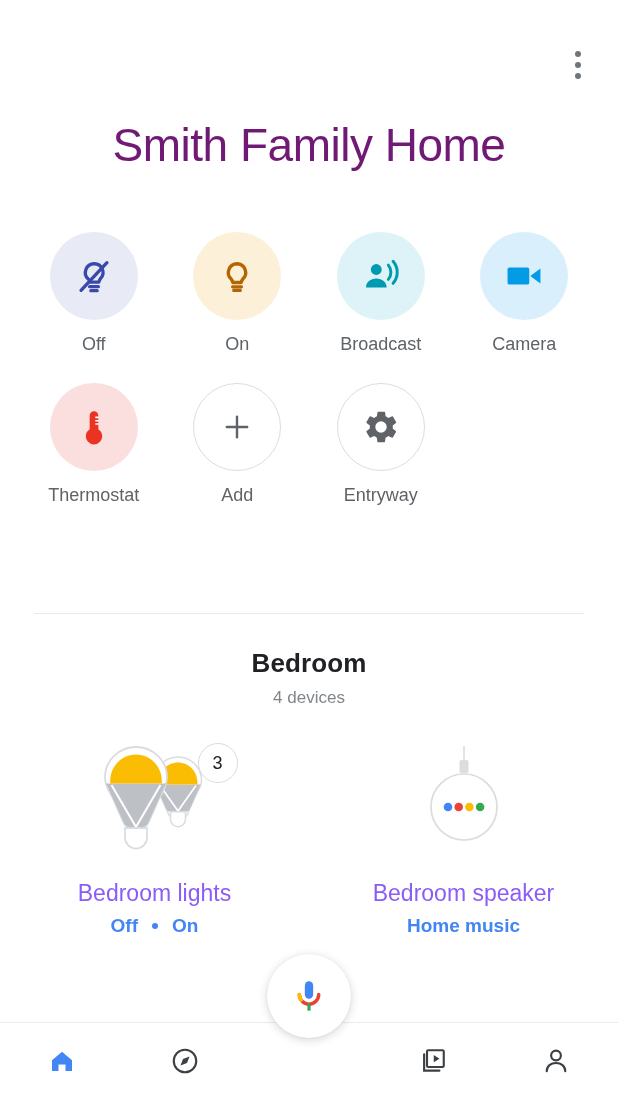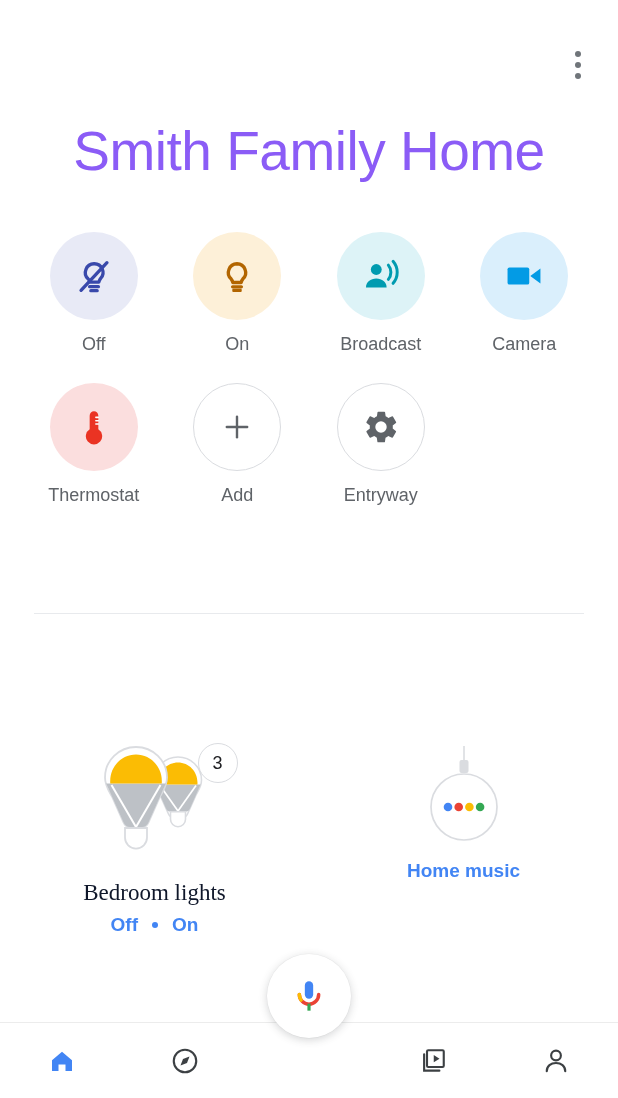--- a/index.html
+++ b/index.html
@@ -43,24 +43,24 @@
     border-radius: 50%;
     background: #70757a;
   }
 
   
   .home-title {
     position: absolute;
     top: 118px;
     left: 0; right: 0;
     text-align: center;
-    font-size: 55px;
+    font-size: 46px;
     font-weight: 400;
     letter-spacing: -0.5px;
-    color: #8b5cf6;
+    color: #701a75;
     line-height: 1.2;
   }
 
   
   .actions {
     position: absolute;
     top: 232px;
     left: 22px;
     right: 22px;
     display: grid;
@@ -155,23 +155,22 @@
     background: #fff;
     display: flex;
     align-items: center;
     justify-content: center;
     font-size: 18px;
     color: #202124;
   }
   .device-name {
     margin-top: 28px;
     font-size: 23px;
-    color: #0f172a;
+    color: #8b5cf6;
     white-space: nowrap;
-    font-family: Liberation Serif, serif;
   }
   .device-actions {
     margin-top: 8px;
     font-size: 19px;
     color: #4285f4;
     font-weight: 700;
     display: flex;
     align-items: center;
     gap: 14px;
   }
@@ -333,20 +332,24 @@
         <svg width="38" height="38" viewBox="0 0 24 24">
           <path fill="#5f6368" d="M19.4 13a7.6 7.6 0 0 0 .06-1 7.6 7.6 0 0 0-.07-1l2.03-1.58a.48.48 0 0 0 .12-.61l-1.92-3.32a.48.48 0 0 0-.58-.21l-2.39.96a7.1 7.1 0 0 0-1.72-1l-.36-2.54a.47.47 0 0 0-.47-.4h-3.84a.47.47 0 0 0-.47.4l-.36 2.54a7.4 7.4 0 0 0-1.72 1l-2.39-.96a.47.47 0 0 0-.58.21L2.82 8.81a.47.47 0 0 0 .12.61L4.96 11a7.7 7.7 0 0 0 0 2l-2.02 1.58a.48.48 0 0 0-.12.61l1.92 3.32c.12.21.36.29.58.21l2.39-.96c.5.39 1.05.71 1.65 1l.36 2.54c.04.23.23.4.47.4h3.84c.24 0 .44-.17.47-.4l.36-2.54a7.4 7.4 0 0 0 1.72-1l2.39.96c.22.08.46 0 .58-.21l1.92-3.32a.48.48 0 0 0-.12-.61zM12 15.6A3.6 3.6 0 1 1 15.6 12 3.6 3.6 0 0 1 12 15.6z"></path>
         </svg>
       </div>
       <div class="action-label">Entryway</div>
     </div>
   </div>
 
   <div class="divider"></div>
 
+  <div class="room-head">
+    <div class="room-name">Bedroom</div>
+    <div class="room-sub">4 devices</div>
+  </div>
 
   <div class="devices">
 
     <div class="device">
       <div class="device-art">
         <svg width="130" height="106" viewBox="0 0 130 106">
 
           <g>
             <path d="M88 13c13 0 23.5 10.3 23.5 23 0 6.2-2.8 9.9-5.5 15l-8.5 19c-1 2.3-2.6 3.6-5 3.6h-9c-2.4 0-4-1.3-5-3.6l-8.5-19c-2.7-5.1-5.5-8.8-5.5-15C64.5 23.3 75 13 88 13z" fill="#ffffff" stroke="#dadce0" stroke-width="1.6"></path>
             <path d="M65.4 40.6h45.2l-10.5 23.6c-1 2.3-2.6 3.6-5 3.6h-14.2c-2.4 0-4-1.3-5-3.6z" fill="#bdc1c6"></path>
@@ -384,20 +387,21 @@
         <svg width="104" height="106" viewBox="0 0 104 106">
           <path d="M52 2v18" stroke="#dadce0" stroke-width="1.6" fill="none"></path>
           <rect x="47.5" y="16" width="9" height="13" rx="2" fill="#dadce0"></rect>
           <circle cx="52" cy="63" r="33" fill="#ffffff" stroke="#dadce0" stroke-width="1.7"></circle>
           <circle cx="36" cy="63" r="4.3" fill="#4285f4"></circle>
           <circle cx="46.7" cy="63" r="4.3" fill="#ea4335"></circle>
           <circle cx="57.4" cy="63" r="4.3" fill="#fbbc04"></circle>
           <circle cx="68.1" cy="63" r="4.3" fill="#34a853"></circle>
         </svg>
       </div>
+      <div class="device-name">Bedroom speaker</div>
       <div class="device-actions">
         <span class="act">Home music</span>
       </div>
     </div>
   </div>
 
   <div class="ghost-room">Entryway</div>
 
   <div class="fab">
     <svg width="40" height="40" viewBox="0 0 24 24">

